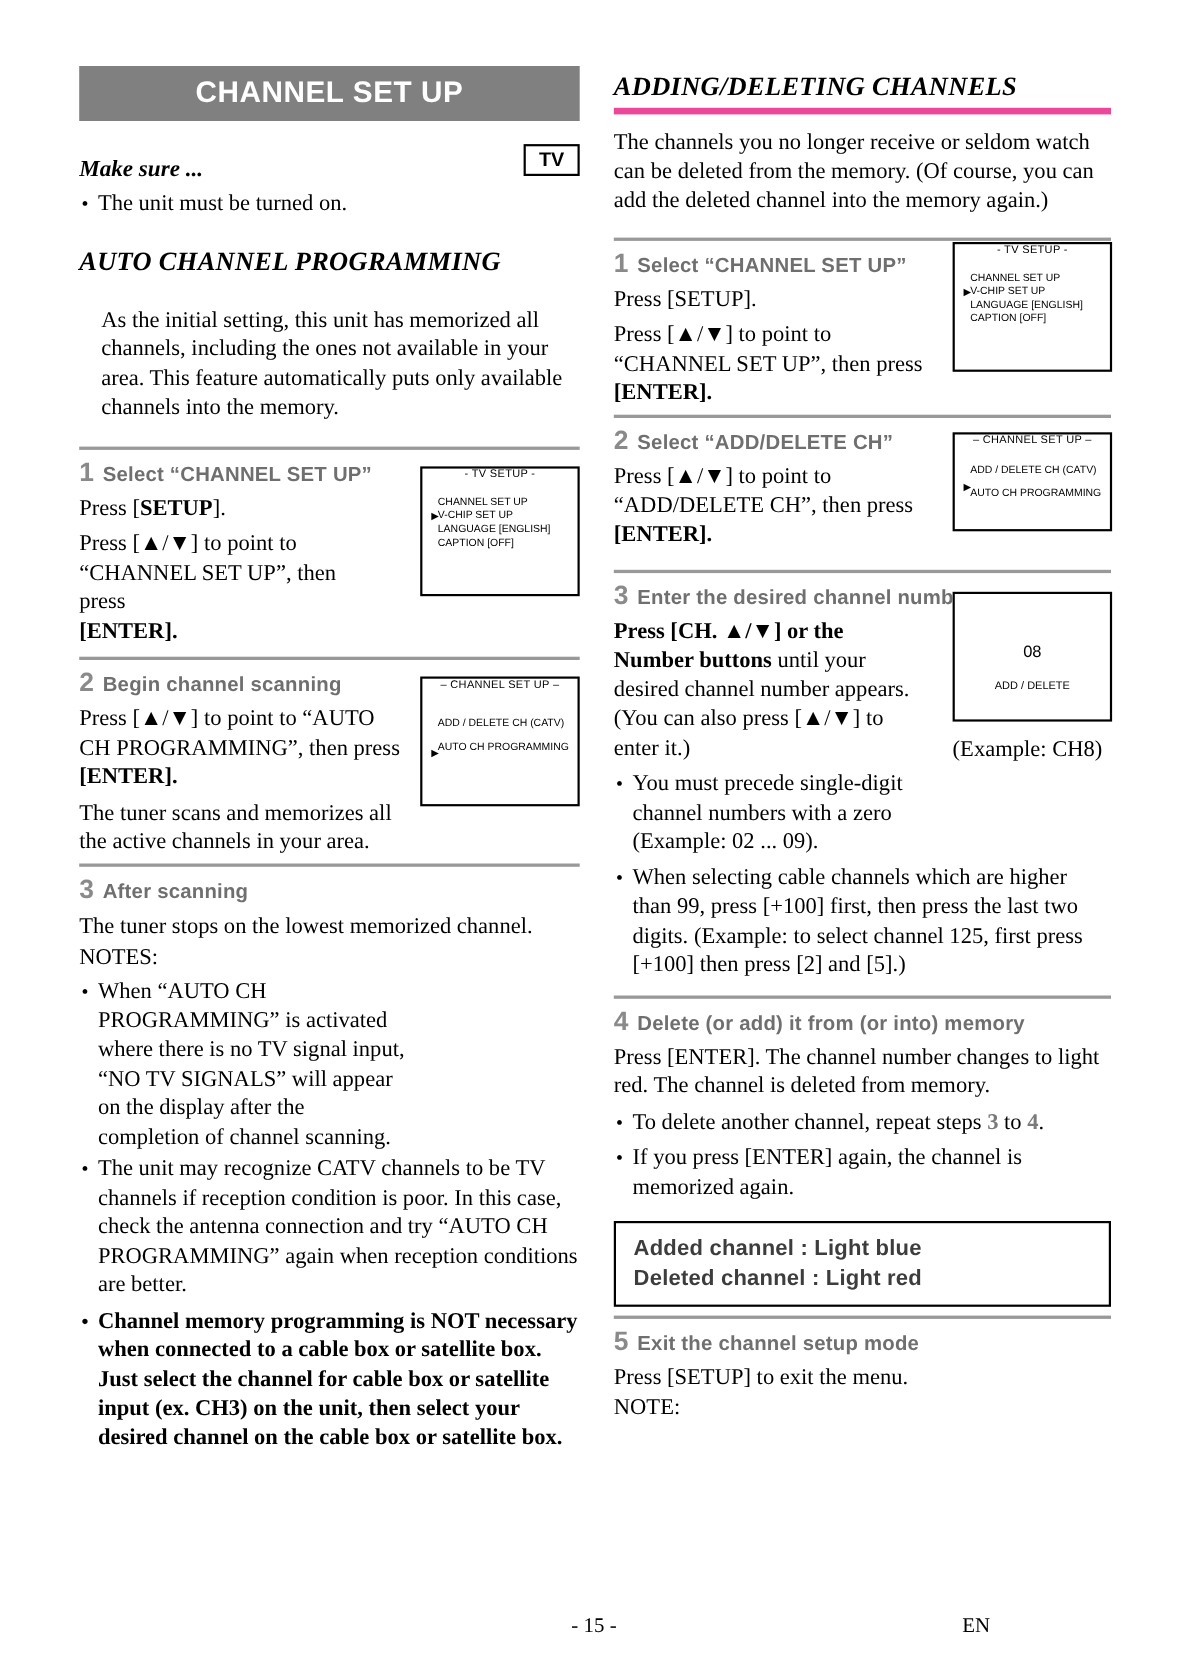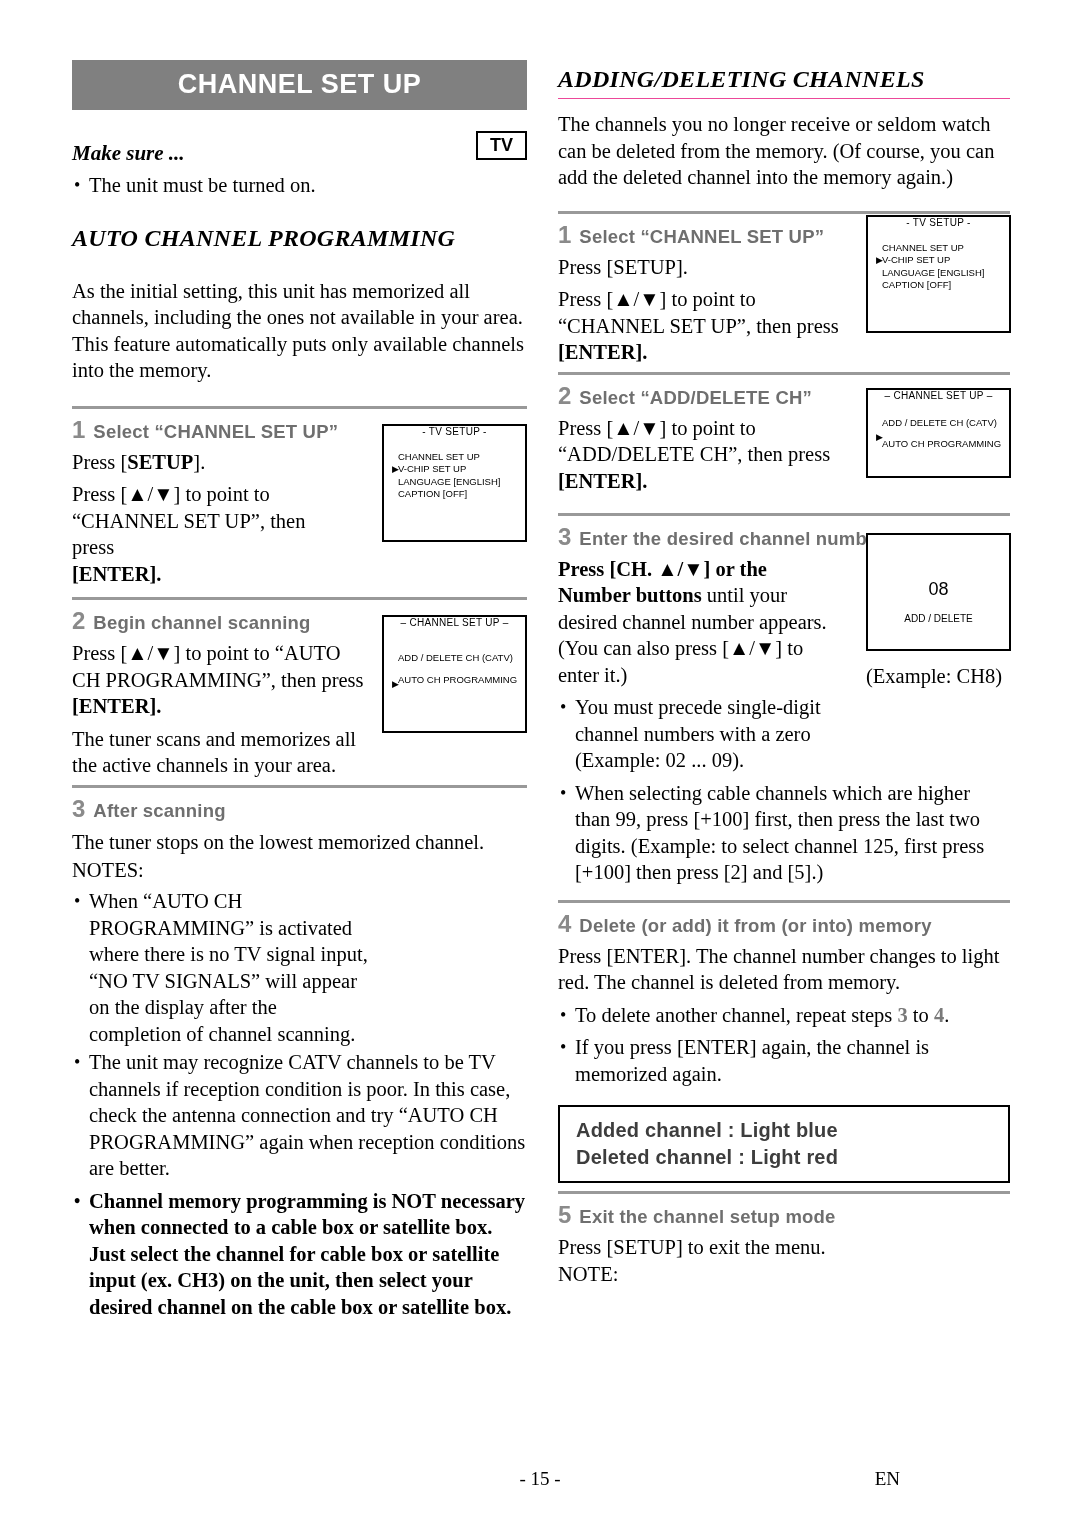--- a/index.html
+++ b/index.html
@@ -31,21 +31,21 @@
     box-sizing:border-box;
   }
   .sec-title {
     font-family:"Liberation Serif", serif;
     font-style:italic;
     font-weight:bold;
     font-size:24px;
     letter-spacing:0.3px;
   }
   .sec-title.underline {
-    border-bottom:1px solid #ec4899;
+    border-bottom:6px solid #ec4899;
     padding-bottom:5px;
     margin-bottom:0;
   }
   .make-sure {
     font-style:italic;
     font-weight:bold;
     font-size:21px;
     margin-top:17px;
   }
   .tv-badge {
@@ -125,21 +125,21 @@
       <div class="make-sure">Make sure ...</div>
       <div class="tv-badge">TV</div>
     </div>
 
     <ul class="bul" style="margin-top:2px;">
       <li>The unit must be turned on.</li>
     </ul>
 
     <div class="sec-title" style="margin-top:26px;">AUTO CHANNEL PROGRAMMING</div>
 
-    <p class="body-text" style="margin-top:26px;">As the initial setting, this unit has memorized all channels, including the ones not available in your area. This feature automatically puts only available channels into the memory.</p>
+    <p class="body-text" style="margin-top:26px;margin-left:20px;">As the initial setting, this unit has memorized all channels, including the ones not available in your area. This feature automatically puts only available channels into the memory.</p>
 
     <div class="step-rule" style="margin-top:22px;"></div>
     <div style="position:relative; min-height:150px;">
       <div style="width:268px;">
         <div class="step-head">
           <span class="step-num">1</span>
           <span class="step-label">Select “CHANNEL SET UP”</span>
         </div>
         <p class="body-text" style="margin-top:5px;">Press [<b class="bold">SETUP</b>].</p>
         <p class="body-text" style="margin-top:6px;">Press [▲/▼] to point to “CHANNEL SET UP”, then press</p>
@@ -254,21 +254,21 @@
         <span class="step-num">3</span>
         <span class="step-label">Enter the desired channel number</span>
       </div>
       <div style="width:285px;">
         <p class="body-text" style="margin-top:5px;"><b class="bold">Press [CH. ▲/▼] or the Number buttons</b><span> until your desired channel number appears. (You can also press [▲/▼] to enter it.)</span></p>
         <ul class="bul">
           <li>You must precede single-digit channel numbers with a zero (Example: 02 ...   09).</li>
         </ul>
       </div>
       <div class="osd" style="position:absolute; left:308px; top:10px; width:145px; height:118px;">
-        <div style="position:absolute; left:0; right:0; top:44px; text-align:center; font-size:18px;">08</div>
+        <div style="position:absolute; left:0; right:0; top:44px; text-align:center; font-size:15px;">08</div>
         <div style="position:absolute; left:0; right:0; top:78px; text-align:center; font-size:10px;">ADD / DELETE</div>
       </div>
       <div class="body-text" style="position:absolute; left:308px; top:140px; width:150px;">(Example: CH8)</div>
       <ul class="bul" style="margin-top:2px;">
         <li>When selecting cable channels which are higher than 99, press [+100] first, then press the last two digits. (Example: to select channel 125, first press [+100] then press [2] and [5].)</li>
       </ul>
     </div>
 
     <div class="step-rule" style="margin-top:14px;"></div>
     <div class="step-head">

